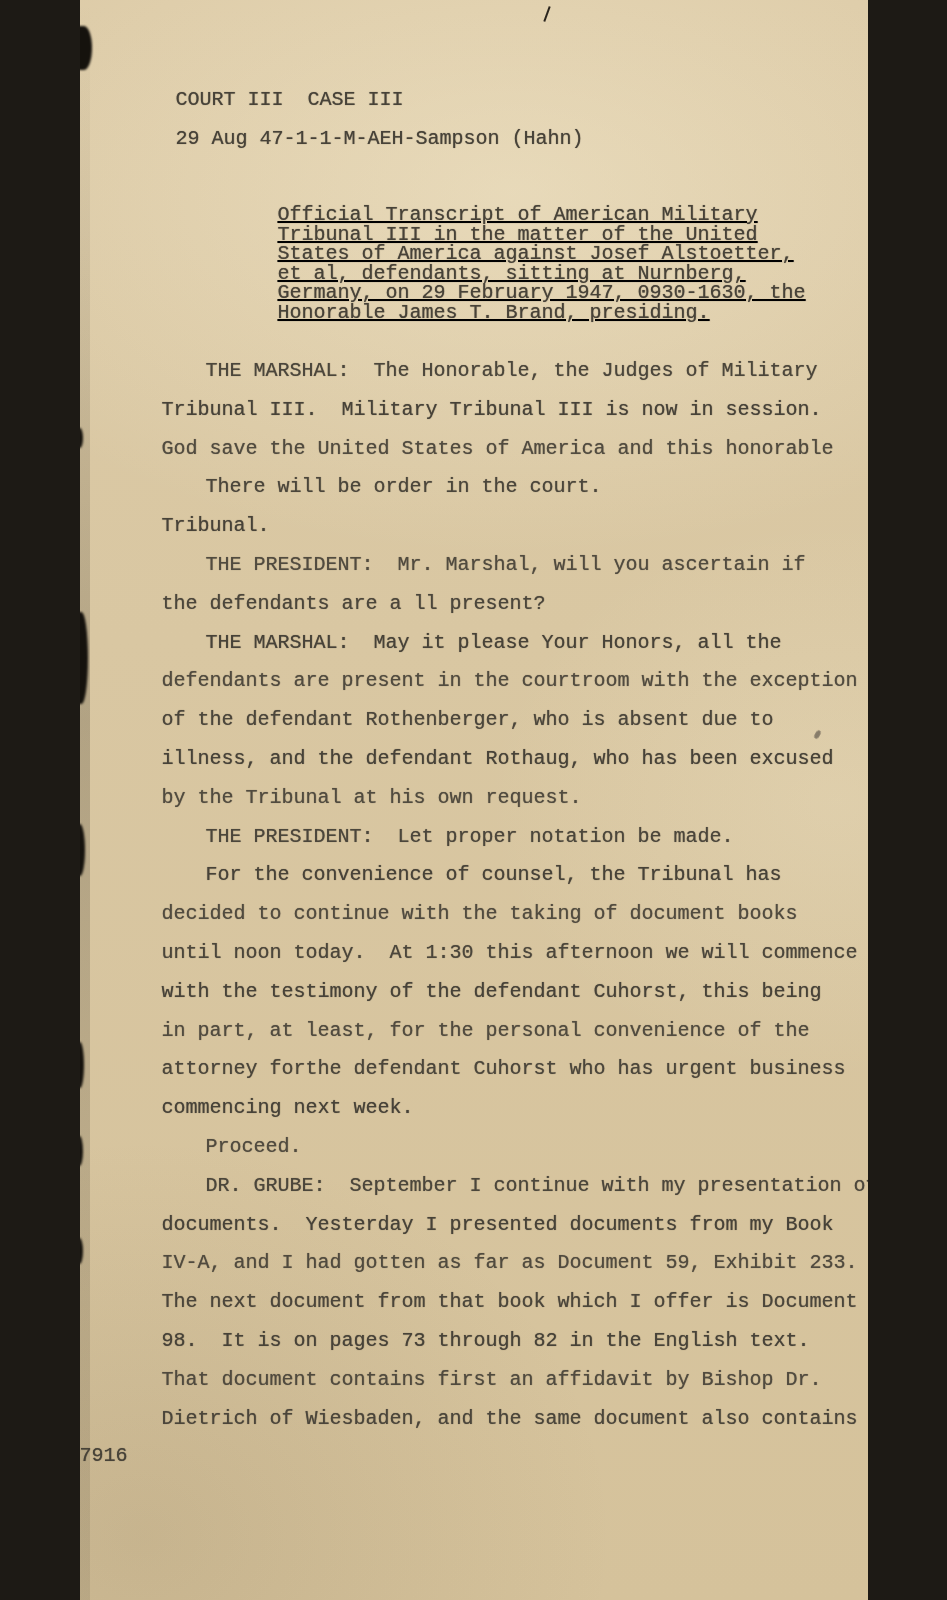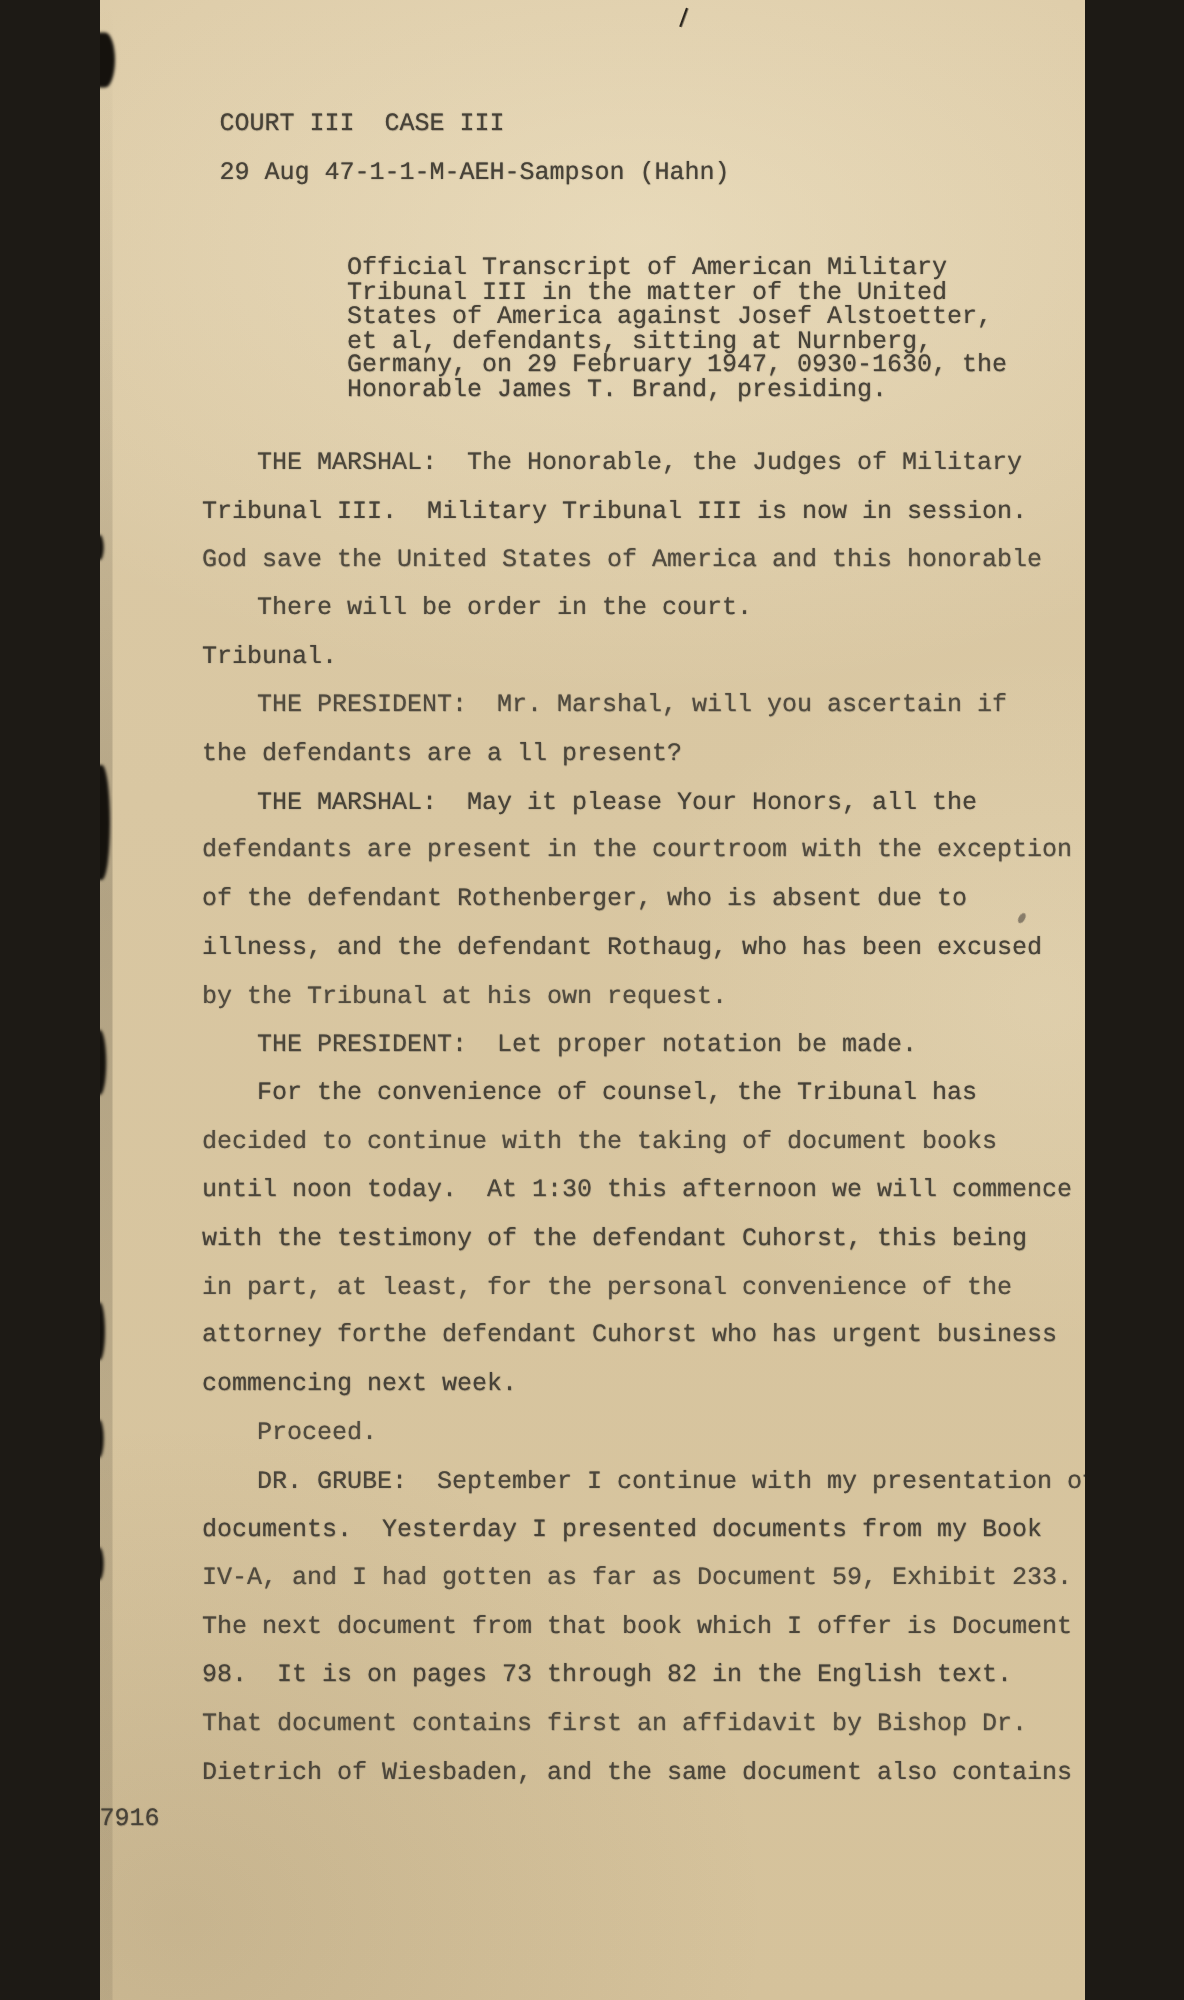--- a/index.html
+++ b/index.html
@@ -20,21 +20,21 @@
   }
 
   .typed {
     white-space:pre;
     font-size:20px;
     color:var(--ink, #474238);
     text-shadow: 0 0 1px rgba(71,66,56,0.65), 0.4px 0.4px 0 rgba(71,66,56,0.22);
   }
 
   .header { position:absolute; left:96px; top:80px; line-height:39px; }
-  .citation { position:absolute; left:198px; top:205px; line-height:19.6px; }
+  .citation { position:absolute; left:198px; top:205px; line-height:19.6px;text-decoration:underline; }
   .body-text { position:absolute; left:82px; top:352px; line-height:38.8px; width:820px;font-family:Liberation Mono, monospace; }
   .body-line.indent { padding-left:44px; }
   .body-line:nth-child(3n) { opacity:0.93; }
   .body-line:nth-child(3n+1) { opacity:0.97; }
 
   .page-number { position:absolute; top:1444px; left:0; width:860px; text-align:left; }
 
   
   .artifact { position:absolute; background:#15120d; filter:blur(1.2px); }
   .edge-shade {

